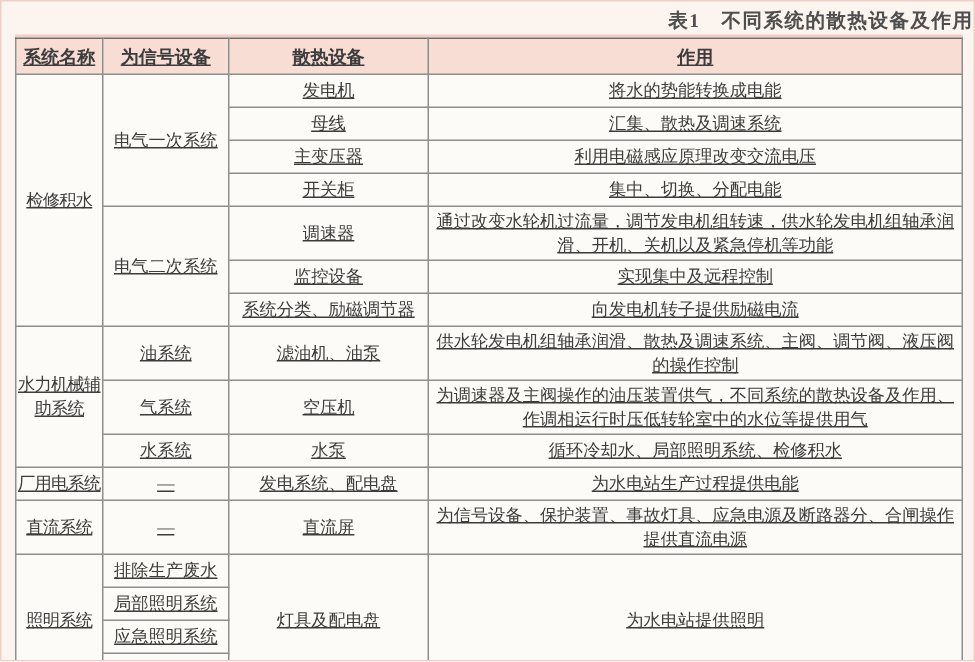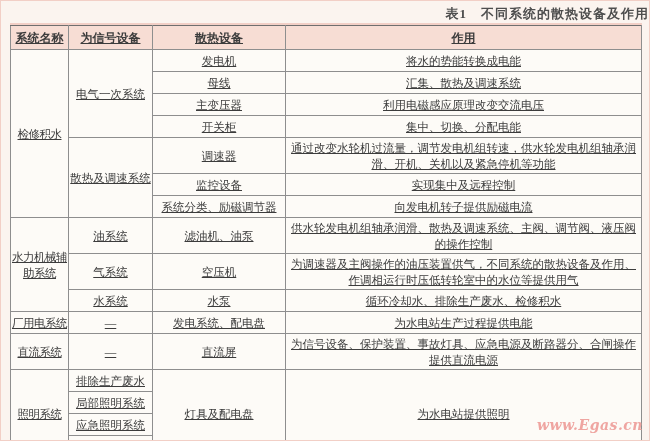--- a/index.html
+++ b/index.html
@@ -109,21 +109,21 @@
         </tr>
         <tr class="row-s">
           <td class="col2">主变压器</td>
           <td class="col3">利用电磁感应原理改变交流电压</td>
         </tr>
         <tr class="row-s">
           <td class="col2">开关柜</td>
           <td class="col3">集中、切换、分配电能</td>
         </tr>
         <tr class="row-d">
-          <td class="col1" rowspan="3">散热及调速系统</td>
+          <td class="col1" rowspan="3">电气二次系统</td>
           <td class="col2">调速器</td>
           <td class="col3">通过改变水轮机过流量，调节发电机组转速，供水轮发电机组轴承润滑、开机、关机以及紧急停机等功能</td>
         </tr>
         <tr class="row-s">
           <td class="col2">监控设备</td>
           <td class="col3">实现集中及远程控制</td>
         </tr>
         <tr class="row-s">
           <td class="col2">系统分类、励磁调节器</td>
           <td class="col3">向发电机转子提供励磁电流</td>
@@ -135,21 +135,21 @@
           <td class="col3">供水轮发电机组轴承润滑、散热及调速系统、主阀、调节阀、液压阀的操作控制</td>
         </tr>
         <tr class="row-d">
           <td class="col1">气系统</td>
           <td class="col2">空压机</td>
           <td class="col3">为调速器及主阀操作的油压装置供气，不同系统的散热设备及作用、作调相运行时压低转轮室中的水位等提供用气</td>
         </tr>
         <tr class="row-s">
           <td class="col1">水系统</td>
           <td class="col2">水泵</td>
-          <td class="col3">循环冷却水、排除生产废水、检修积水</td>
+          <td class="col3">循环冷却水、局部照明系统、检修积水</td>
         </tr>
         <tr class="row-s">
           <td class="col0">厂用电系统</td>
           <td class="col1">—</td>
           <td class="col2">发电系统、配电盘</td>
           <td class="col3">为水电站生产过程提供电能</td>
         </tr>
         <tr class="row-d">
           <td class="col0">直流系统</td>
           <td class="col1">—</td>
@@ -167,14 +167,13 @@
         </tr>
         <tr class="row-s">
           <td class="col1">应急照明系统</td>
         </tr>
         <tr class="row-s">
           <td class="col1">检修照明系统</td>
         </tr>
       </tbody>
   </table>
 
-  <div class="watermark">www.Egas.cn</div>
 </div>
 
 </body></html>

